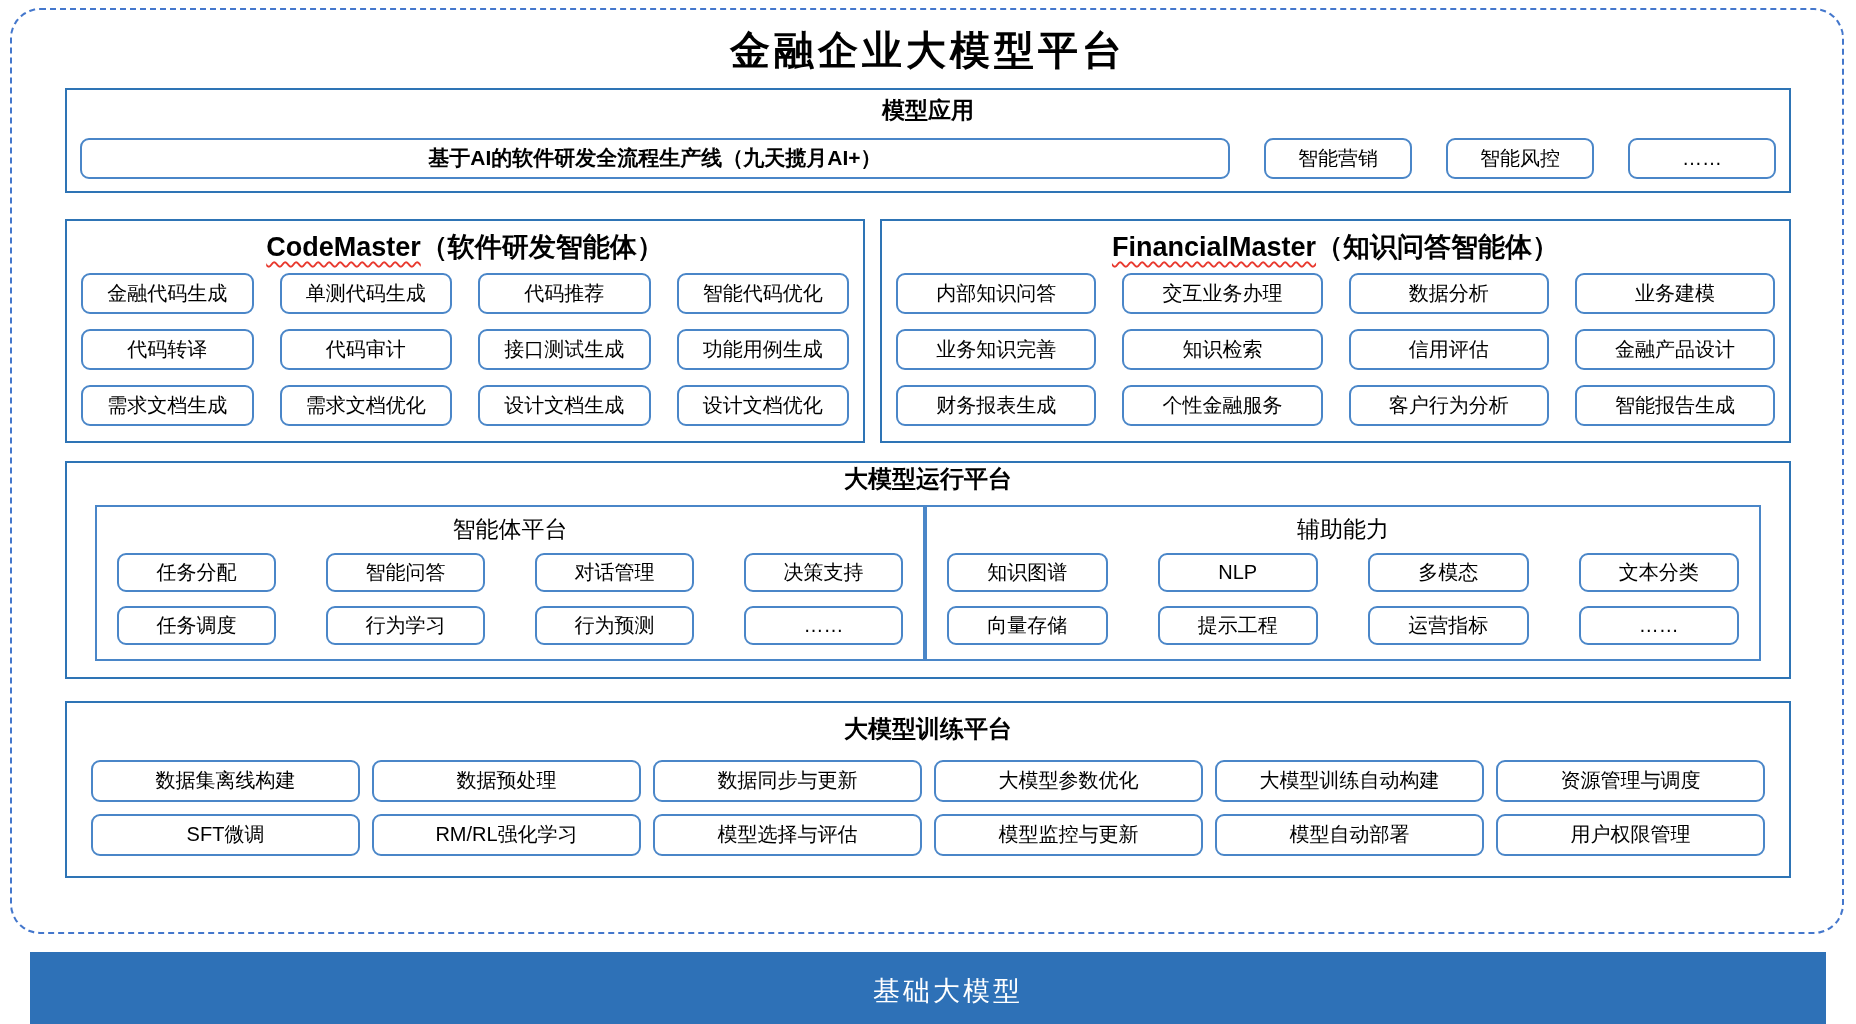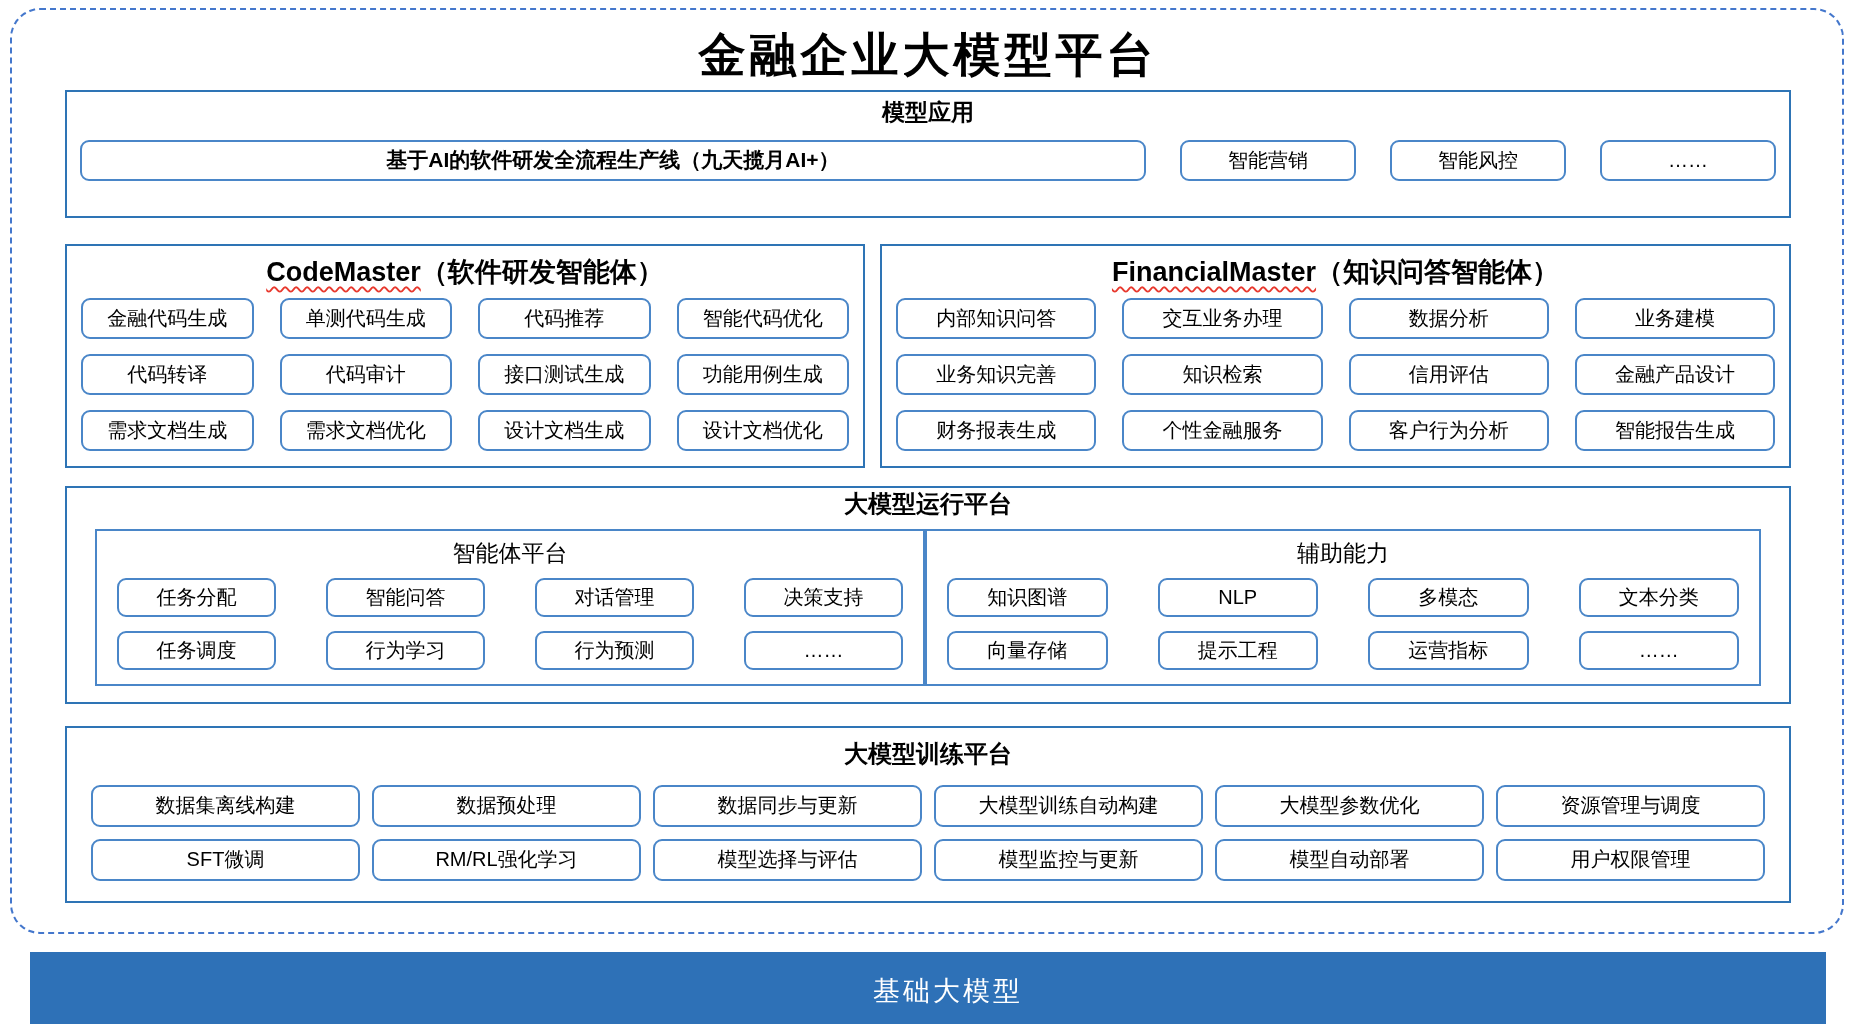--- a/index.html
+++ b/index.html
@@ -18,36 +18,36 @@
     font-family:"Liberation Sans","DejaVu Sans",sans-serif;color:var(--ink);
     overflow:hidden;
   }
   .outer-dashed{
     position:absolute;left:10px;top:8px;width:1834px;height:926px;
     border:2px dashed var(--dash);border-radius:30px;pointer-events:none;
   }
   .content{position:absolute;left:65px;top:18px;width:1726px;}
   .page-title{
     text-align:center;font-family:"DejaVu Serif","Liberation Serif",serif;
-    font-weight:bold;font-size:47px;line-height:1.4;margin:4px 0 2px;
+    font-weight:bold;font-size:40px;line-height:1.4;margin:4px 0 10px;
     letter-spacing:4px;
   }
   .section{border:2px solid var(--line);background:#fff;}
   .sec-header{text-align:center;font-weight:bold;font-size:23px;line-height:1.3;}
   
   .cap{
     border:2px solid var(--box);border-radius:9px;background:#fff;
     display:flex;align-items:center;justify-content:center;
     font-size:20px;height:41px;white-space:nowrap;padding:0 8px;
   }
   
-  .sec-app{padding:6px 13px 35px;}
+  .sec-app{padding:6px 13px 12px;}
   .app-row{display:flex;gap:34px;margin-top:12px;align-items:stretch;}
   .app-main{flex:1;font-weight:bold;font-size:21px;}
-  .app-small{width:176px;flex:0 0 auto;}
+  .app-small{width:148px;flex:0 0 auto;}
   
   .agents-row{display:flex;gap:15px;margin-top:26px;}
   .agent-box{padding:6px 14px 15px;}
   .agent-left{width:800px;flex:0 0 auto;}
   .agent-right{flex:1;}
   .agent-title{text-align:center;font-weight:bold;font-size:27px;line-height:1.35;margin:2px 0 8px;}
   .wavy{text-decoration:underline wavy var(--wavy);text-decoration-thickness:2px;text-underline-offset:5px;}
   .grid4{display:grid;grid-template-columns:repeat(4,1fr);column-gap:26px;row-gap:15px;}
   
   .sec-run{margin-top:18px;padding:0 28px 16px;}
@@ -160,22 +160,22 @@
       </div>
     </div>
   </div>
 
   <div class="section sec-train">
     <div class="sec-header">大模型训练平台</div>
     <div class="grid6">
         <div class="cap">数据集离线构建</div>
         <div class="cap">数据预处理</div>
         <div class="cap">数据同步与更新</div>
+        <div class="cap">大模型参数优化</div>
         <div class="cap">大模型训练自动构建</div>
-        <div class="cap">大模型参数优化</div>
         <div class="cap">资源管理与调度</div>
         <div class="cap">SFT微调</div>
         <div class="cap">RM/RL强化学习</div>
         <div class="cap">模型选择与评估</div>
         <div class="cap">模型监控与更新</div>
         <div class="cap">模型自动部署</div>
         <div class="cap">用户权限管理</div>
       </div>
   </div>
 

